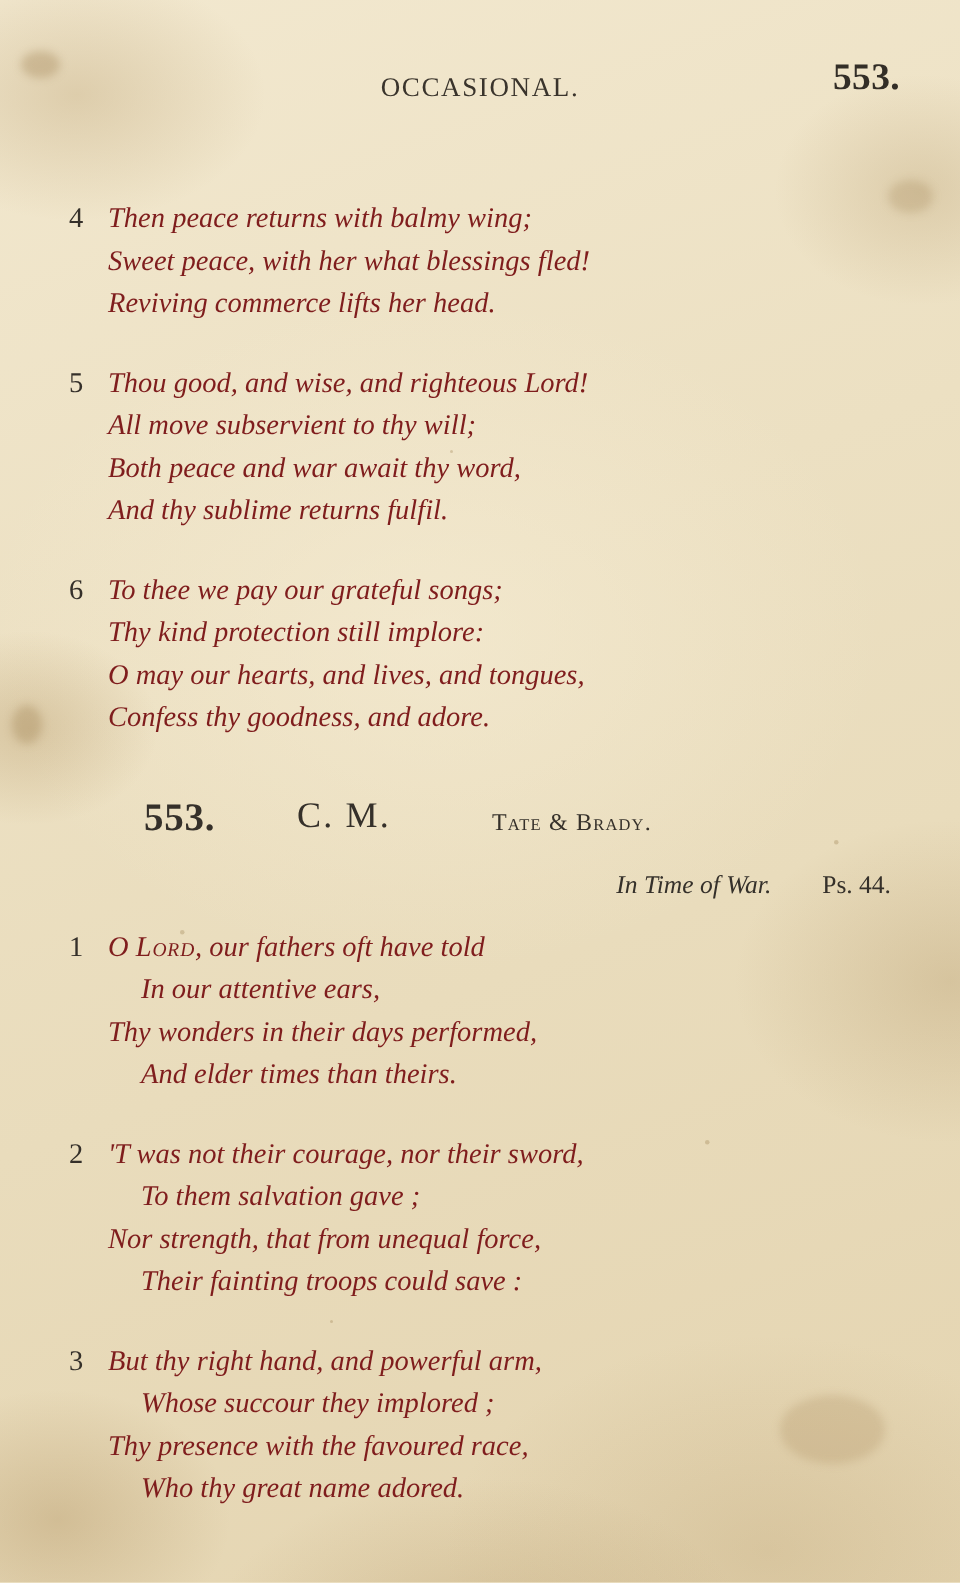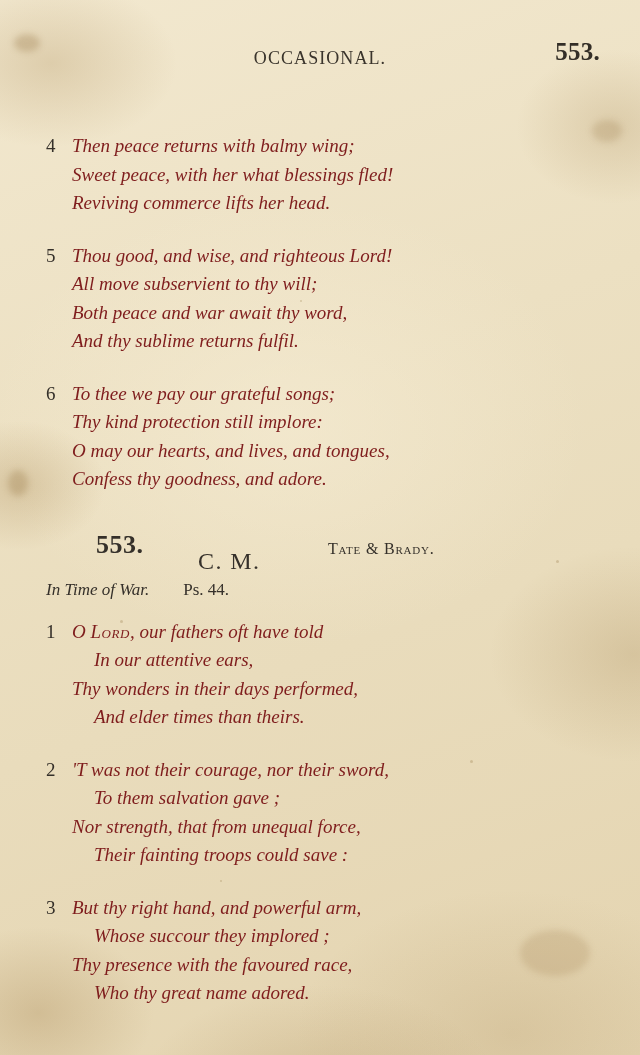--- a/index.html
+++ b/index.html
@@ -122,32 +122,31 @@
     font-size: 26px;
     font-weight: bold;
     letter-spacing: 0.02em;
   }
   .hymn-head .meter {
     position: absolute;
     left: 152px;
     top: 1px;
     font-size: 24px;
     letter-spacing: 0.06em;
-    margin-top: 17px;
   }
   .hymn-head .author {
     position: absolute;
     left: 282px;
     top: 10px;
     font-variant: small-caps;
     font-size: 16px;
     letter-spacing: 0.05em;
   }
   .hymn-sub {
-    text-align: left;
+    text-align: right;
     margin-bottom: 18px;
     font-size: 17px;
   }
   .hymn-sub .title {
     font-style: italic;
   }
   .hymn-sub .psalm {
     margin-left: 34px;
   }
   .smallcaps { font-variant: small-caps; letter-spacing: 0.03em; }

